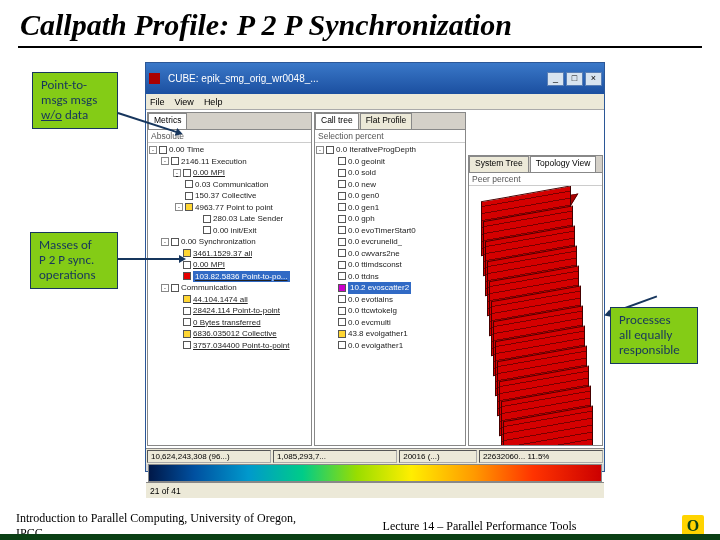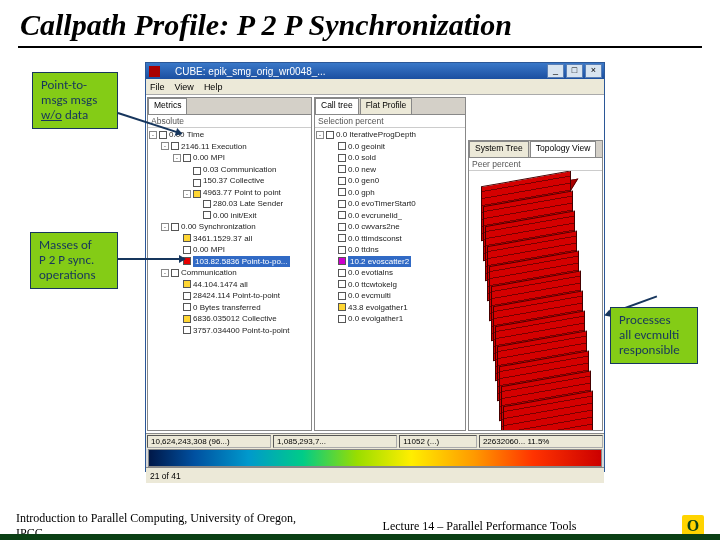--- a/index.html
+++ b/index.html
@@ -6,21 +6,21 @@
   body { width: 720px; height: 540px; background: #fff; font-family: "Times New Roman", serif; position: relative; overflow: hidden; }
   .slide { width: 100%; height: 100%; position: relative; }
   .title { font-size: 30px; font-style: italic; font-weight: bold; padding: 8px 20px 4px; font-family: "Times New Roman", serif; }
   .rule { border-top: 2px solid #000; margin: 0 18px 6px; }
 
   .callout { position: absolute; background: #84cc16; border: 1.5px solid #17365d; border-radius: 0; padding: 5px 8px; font-family: Calibri, sans-serif; font-size: 13px; color: #17365d; line-height: 1.15; z-index: 5; }
   .callout u { text-decoration: underline; }
 
   
   .cube { position: absolute; left: 145px; top: 62px; width: 460px; height: 410px; border: 1px solid #2b5797; background: #d8d8d8; font-family: Tahoma, sans-serif; font-size: 9px; }
-  .titlebar { height: 16px; background: linear-gradient(#3a78c8, #1b4fa0); color: #fff; display: flex; align-items: center; padding-left: 3px; gap: 15px; }
+  .titlebar { height: 31px; background: linear-gradient(#3a78c8, #1b4fa0); color: #fff; display: flex; align-items: center; padding-left: 3px; gap: 8px; }
   .cube-ico { width: 11px; height: 11px; background: #a00; display: inline-block; }
   .titlebar-text { font-size: 10px; flex: 1; white-space: nowrap; overflow: hidden; }
   .winbtns { display: flex; }
   .winbtn { width: 17px; height: 14px; background: #d8e4f0; border: 1px solid #5a7fb5; margin-right: 2px; text-align: center; line-height: 11px; font-size: 9px; color: #000; }
   .menubar { height: 16px; background: #ece9d8; display: flex; align-items: center; padding-left: 4px; gap: 10px; border-bottom: 1px solid #aaa; }
   .panes { display: flex; height: 338px; background: #fff; }
   .pane { border: 1px solid #888; margin: 2px 1px; display: flex; flex-direction: column; background: #fff; overflow: hidden; }
   .pane1 { width: 165px; }
   .pane2 { width: 152px; }
   .pane3 { flex: 1; margin-top: 45px; }
@@ -28,21 +28,21 @@
   .tab { padding: 1px 5px; border: 1px solid #888; border-bottom: none; background: #ece9d8; margin-right: 1px; font-size: 8.5px; white-space: nowrap; }
   .tab.active { background: #fff; }
   .subhdr { padding: 1px 3px; font-size: 8.5px; border-bottom: 1px solid #ccc; background: #fff; color: #555; }
   .tree { flex: 1; overflow: hidden; padding: 1px 1px; font-size: 8px; line-height: 11.5px; color: #222; }
   .node { white-space: nowrap; display: flex; align-items: center; height: 11.5px; }
   .toggle { width: 8px; height: 8px; border: 1px solid #888; text-align: center; line-height: 6px; font-size: 7px; margin-right: 2px; color: #555; flex-shrink: 0; }
   .sq { width: 8px; height: 8px; display: inline-block; margin-right: 2px; border: 1px solid #555; flex-shrink: 0; }
   .w { background: #fff; } .y { background: #ffd633; } .r { background: #e60000; } .m { background: #cc00cc; }
   .hi { background: #316ac5; color: #fff; padding: 0 2px; }
   .lab { overflow: hidden; text-overflow: clip; }
-  .i1 { padding-left: 12px; } .i2 { padding-left: 24px; } .i3 { padding-left: 34px; align-items: flex-end; } .i4 { padding-left: 44px; }
+  .i1 { padding-left: 12px; } .i2 { padding-left: 24px; text-decoration: underline; } .i3 { padding-left: 26px; } .i4 { padding-left: 44px; }
 
   .syspane { flex: 1; position: relative; background: #fff; overflow: hidden; }
   .cube3d { position: absolute; width: 105px; height: 65px; transform: skewY(-10deg); }
   .cube3d .face { position: absolute; width: 90px; height: 55px; background: repeating-linear-gradient(0deg, #d40000 0 6px, #7a0000 6px 7px), repeating-linear-gradient(90deg, rgba(0,0,0,0) 0 6px, rgba(0,0,0,.5) 6px 7px); border: 1px solid #400; }
   .cube3d .top  { transform: translateY(-10px) skewX(-35deg) scaleY(.35); transform-origin: bottom left; background: #a00; height: 30px; }
 
   .statusrow { height: 16px; display: flex; background: #ece9d8; border-top: 1px solid #888; }
   .statcell { flex: 1; border: 1px inset #aaa; margin: 1px; padding: 0 3px; font-size: 8px; display: flex; align-items: center; white-space: nowrap; overflow: hidden; }
   .colorbar { height: 18px; margin: 0 2px; border: 1px solid #888; background: linear-gradient(90deg, #001848 0%, #0050a0 10%, #0099cc 22%, #00cc88 34%, #99dd00 46%, #ffee00 58%, #ff9900 72%, #ff3300 85%, #cc0000 100%); }
   .status2 { height: 16px; background: #ece9d8; border-top: 1px solid #888; padding: 1px 4px; font-size: 8.5px; display: flex; align-items: center; }
@@ -75,21 +75,21 @@
 
   <div class="callout" style="left:30px; top:232px; width:88px;">
     <span>Masses of</span><br>
     <span>P 2 P sync.</span><br>
     <span>operations</span>
   </div>
   <div class="arrow" style="left:118px; top:258px; width:62px;"></div>
 
   <div class="callout" style="left:610px; top:307px; width:88px;">
     <span>Processes</span><br>
-    <span>all evcmulti</span><br>
+    <span>all equally</span><br>
     <span>responsible</span>
   </div>
   <div class="arrow" style="left:560px; top:313px; width:50px; transform: rotate(160deg); transform-origin:right center;"></div>
 
   <div class="cube">
     <div class="titlebar">
       <span class="cube-ico"></span>
       <span class="titlebar-text">CUBE: epik_smg_orig_wr0048_...</span>
       <div class="winbtns">
         <div class="winbtn">_</div>
@@ -232,20 +232,25 @@
               <span class="lab">0.0 new</span>
             </div>
             <div class="node i1">
               <span style="width: 10px; display: inline-block;"></span>
               <span class="sq w"></span>
               <span class="lab">0.0 gen0</span>
             </div>
             <div class="node i1">
               <span style="width: 10px; display: inline-block;"></span>
               <span class="sq w"></span>
+              <span class="lab">0.0 gen1</span>
+            </div>
+            <div class="node i1">
+              <span style="width: 10px; display: inline-block;"></span>
+              <span class="sq w"></span>
               <span class="lab">0.0 gph</span>
             </div>
             <div class="node i1">
               <span style="width: 10px; display: inline-block;"></span>
               <span class="sq w"></span>
               <span class="lab">0.0 evoTimerStart0</span>
             </div>
             <div class="node i1">
               <span style="width: 10px; display: inline-block;"></span>
               <span class="sq w"></span>
@@ -344,21 +349,21 @@
           <div class="cube3d" style="left:34px; top:226px;">
               <div class="face"></div>
             </div>
         </div>
       </div>
     </div>
 
     <div class="statusrow">
       <div class="statcell">10,624,243,308 (96...)</div>
       <div class="statcell">1,085,293,7...</div>
-      <div class="statcell" style="flex:.6">11052 (...)</div>
+      <div class="statcell" style="flex:.6">20016 (...)</div>
       <div class="statcell">22632060... 11.5%</div>
     </div>
     <div class="colorbar"></div>
     <div class="status2">21 of 41</div>
   </div>
 
   <div class="footer">
     <div class="fl">Introduction to Parallel Computing, University of Oregon, IPCC</div>
     <div class="fc">Lecture 14 – Parallel Performance Tools</div>
     <div class="fr">

